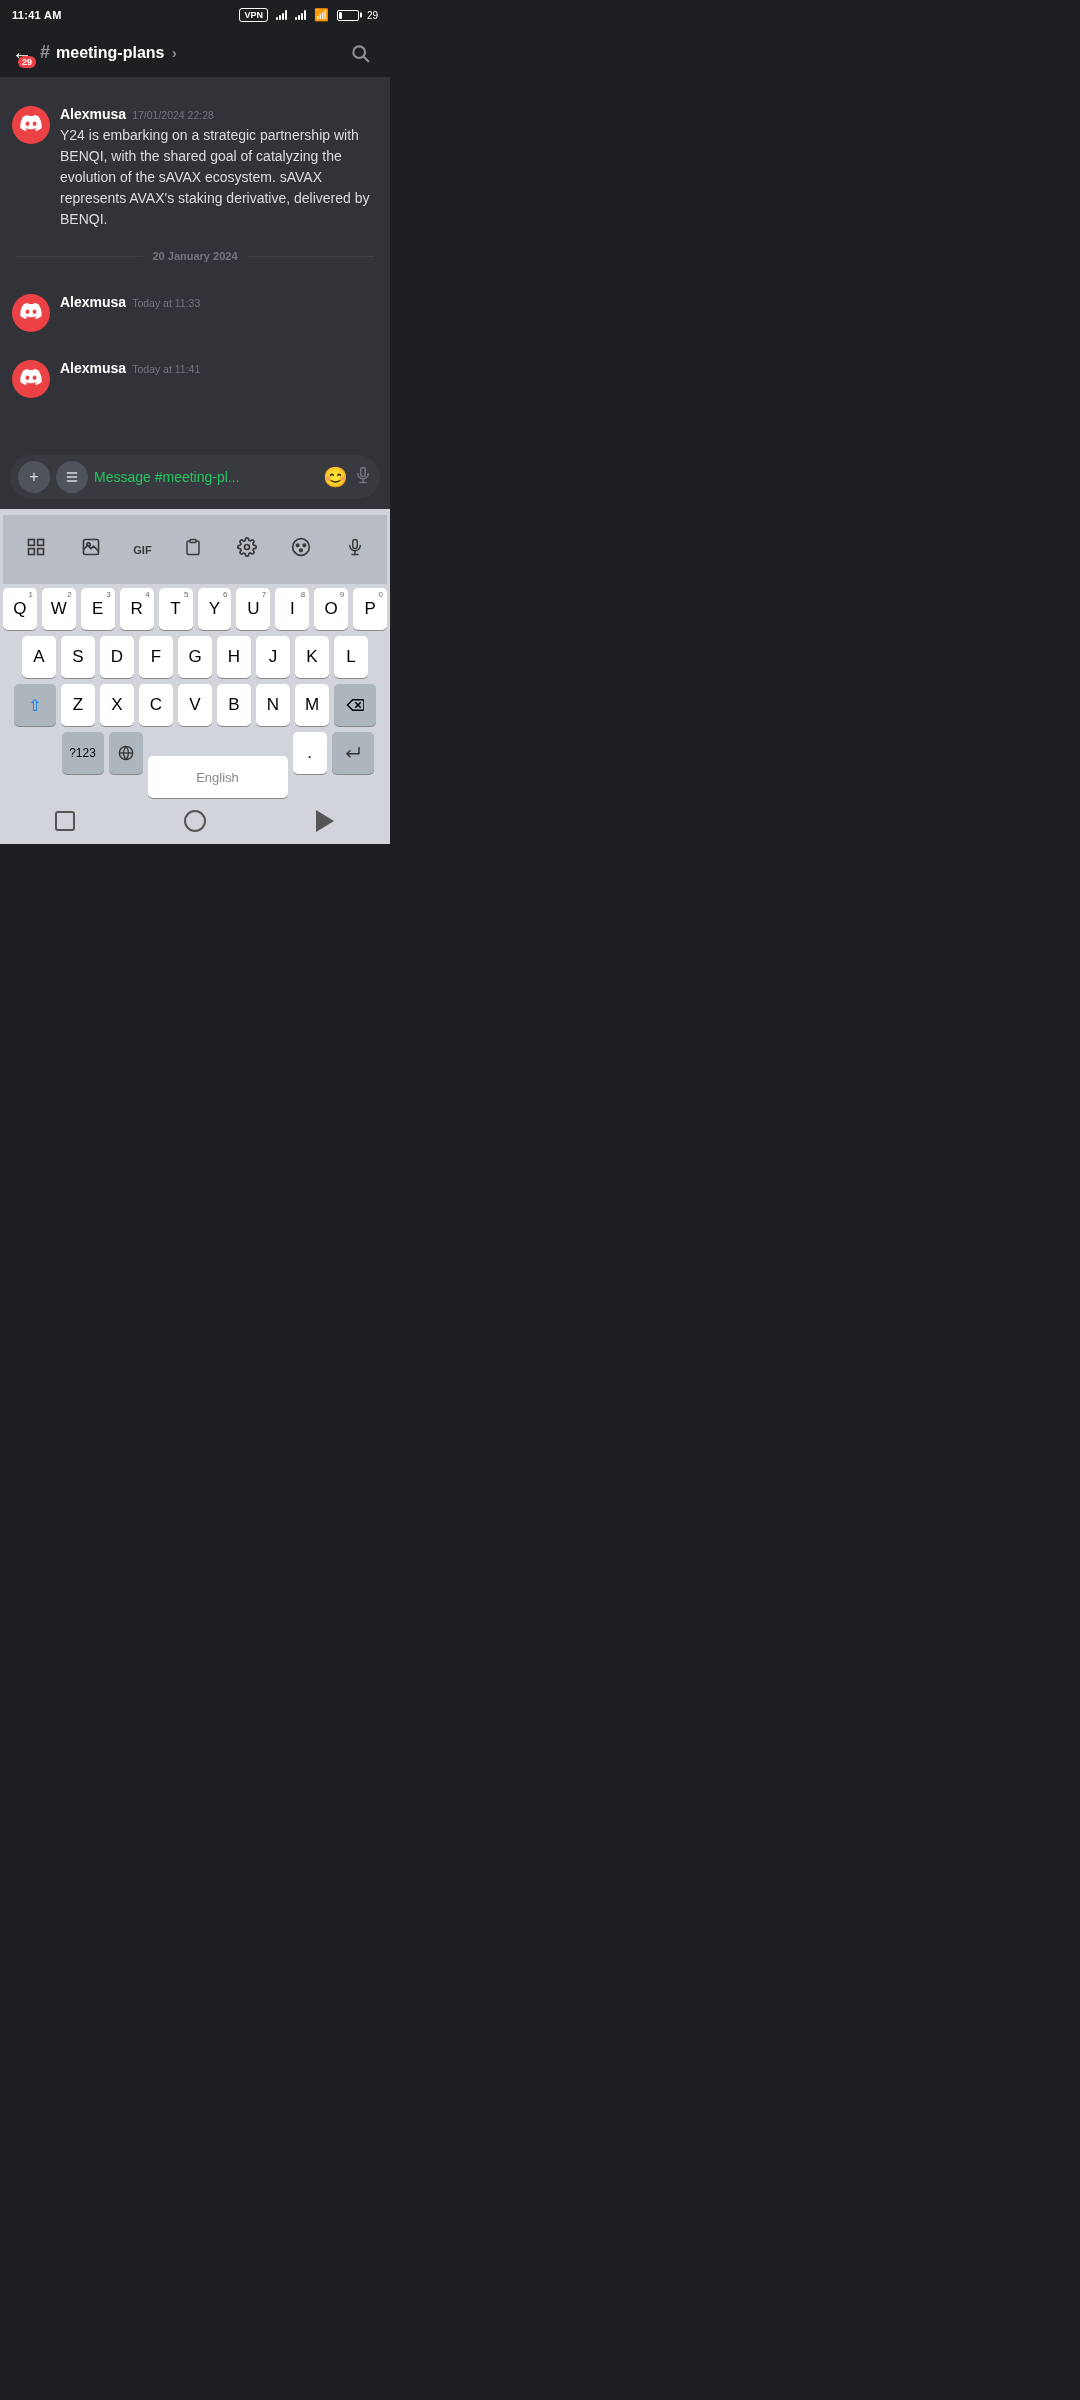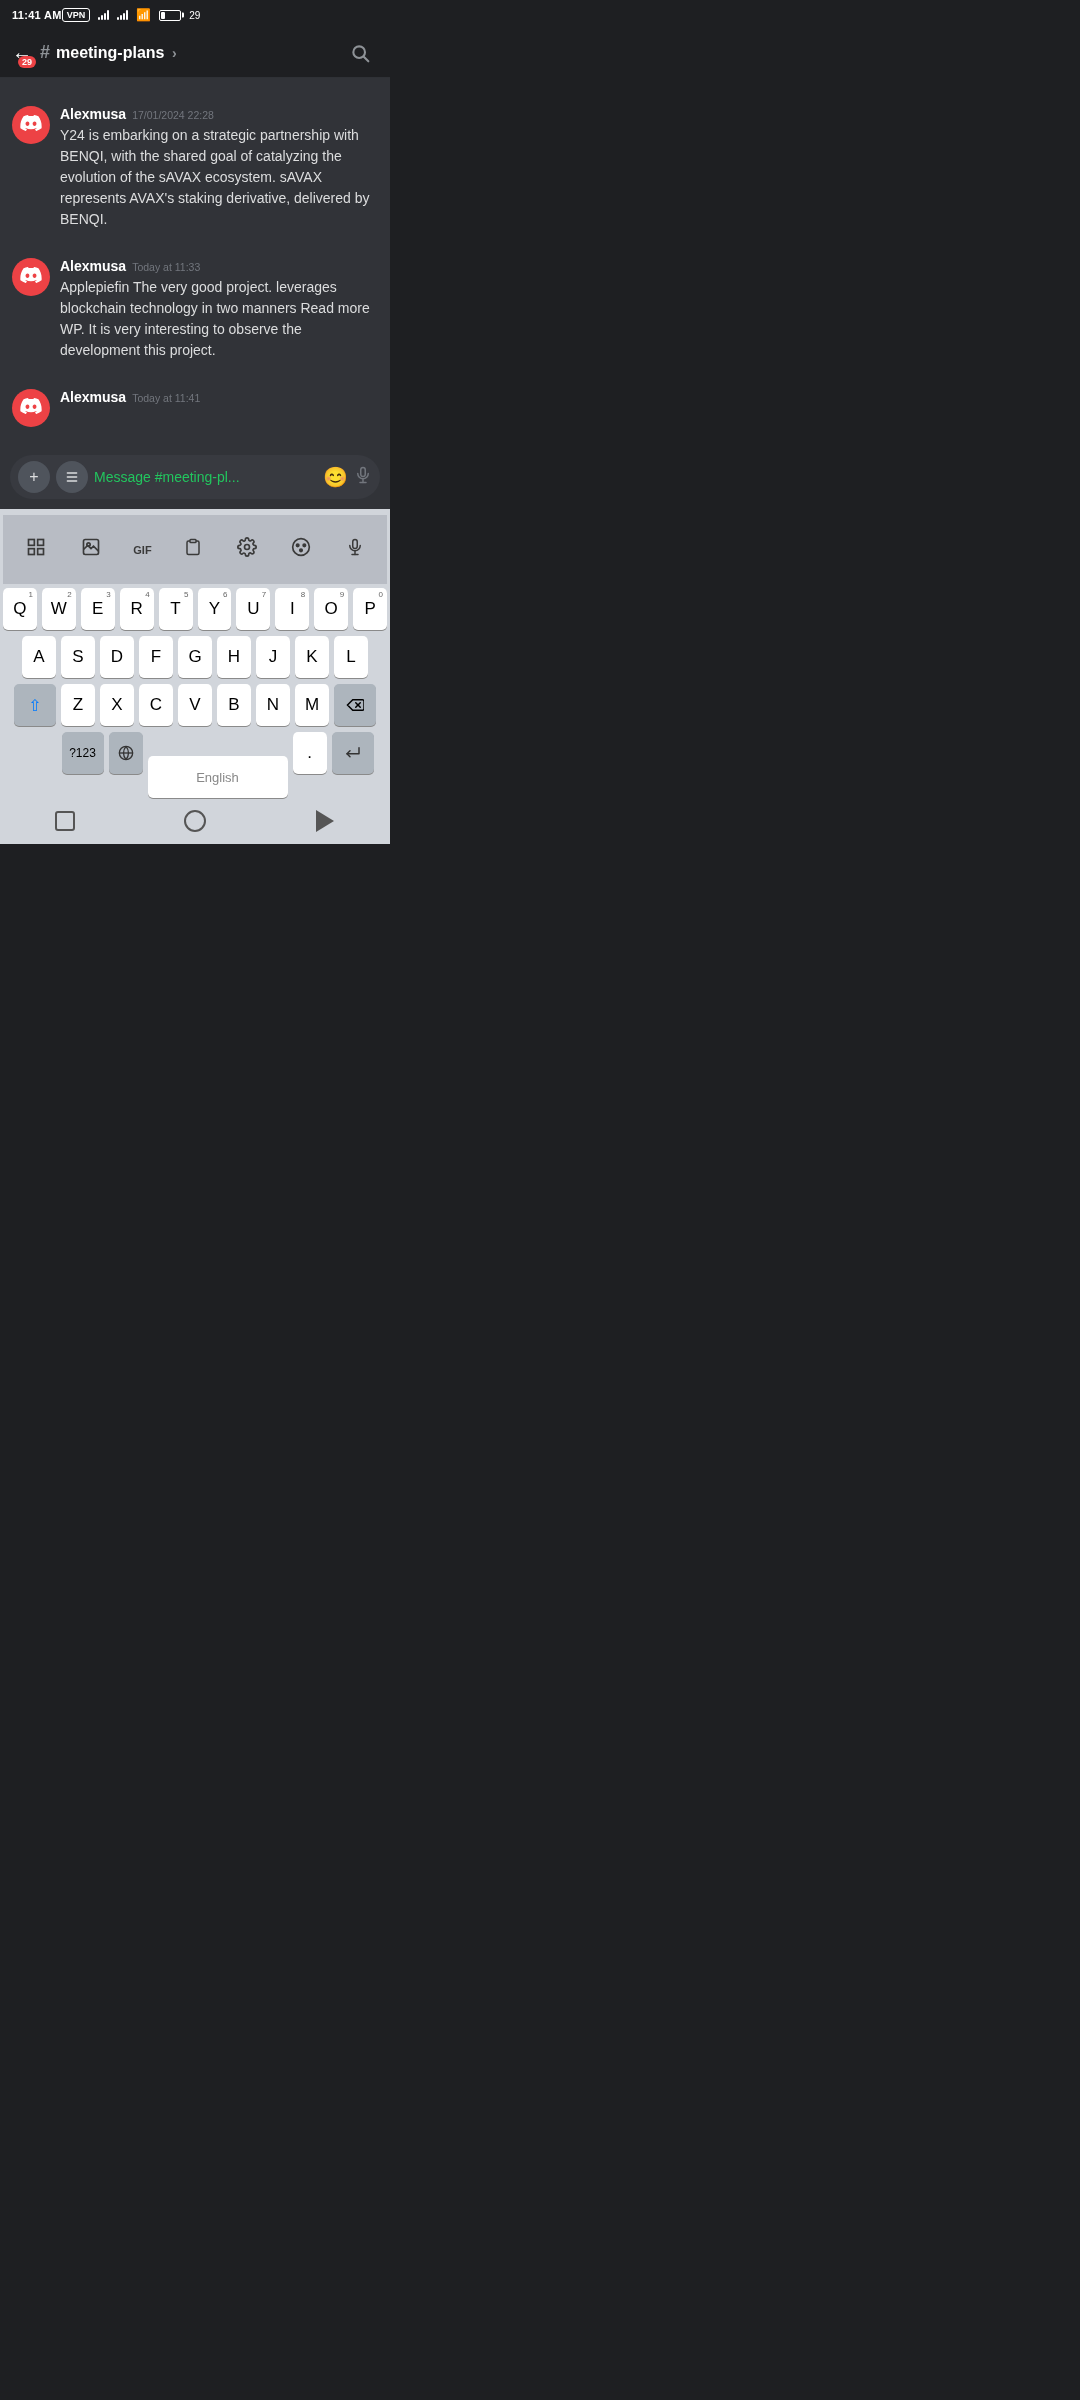--- a/index.html
+++ b/index.html
@@ -12,21 +12,21 @@
       background: #1e1f22;
       overflow: hidden;
       display: flex;
       flex-direction: column;
     }
 
     
     .status-bar {
       background: #1e1f22;
       display: flex;
-      justify-content: flex-start;
+      justify-content: space-between;
       align-items: center;
       padding: 6px 12px 4px;
       height: 28px;
     }
 
     .status-left {
       font-size: 11px;
       color: #fff;
       font-weight: 600;
       letter-spacing: 0.3px;
@@ -505,35 +505,39 @@
     </div>
     <div class="message-content">
       <div class="message-header">
         <span class="username">Alexmusa</span>
         <span class="timestamp">17/01/2024 22:28</span>
       </div>
       <div class="message-text">Y24 is embarking on a strategic partnership with BENQI, with the shared goal of catalyzing the evolution of the sAVAX ecosystem. sAVAX represents AVAX's staking derivative, delivered by BENQI.</div>
     </div>
   </div>
 
+  <div class="date-divider">
+    <div class="divider-line"></div>
+    <span class="divider-text">20 January 2024</span>
+    <div class="divider-line"></div>
+  </div>
 
   <div class="message-group">
     <div class="avatar">
       <span>
         <svg width="22" height="16" viewBox="0 0 24 18" fill="white">
           <path d="M20.317 1.492a19.84 19.84 0 00-4.885-1.515.074.074 0 00-.079.037c-.21.375-.444.864-.608 1.25a18.566 18.566 0 00-5.487 0 12.36 12.36 0 00-.617-1.25.077.077 0 00-.079-.037A19.736 19.736 0 003.677 1.492a.07.07 0 00-.032.027C.533 6.093-.32 10.555.099 14.961a.082.082 0 00.031.055 19.9 19.9 0 005.993 3.029.078.078 0 00.084-.026c.462-.63.874-1.295 1.226-1.994a.076.076 0 00-.041-.106 13.107 13.107 0 01-1.872-.892.077.077 0 01-.008-.128 10.2 10.2 0 00.372-.292.074.074 0 01.077-.01c3.928 1.793 8.18 1.793 12.062 0a.074.074 0 01.078.01c.12.098.246.198.373.292a.077.077 0 01-.006.127 12.299 12.299 0 01-1.873.892.077.077 0 00-.041.107c.36.698.772 1.362 1.225 1.993a.076.076 0 00.084.028 19.839 19.839 0 006.002-3.029.077.077 0 00.032-.054c.5-5.177-.838-9.674-3.549-13.442a.061.061 0 00-.031-.03zM8.02 12.278c-1.183 0-2.157-1.085-2.157-2.419 0-1.333.956-2.418 2.157-2.418 1.21 0 2.176 1.094 2.157 2.418 0 1.334-.956 2.419-2.157 2.419zm7.975 0c-1.183 0-2.157-1.085-2.157-2.419 0-1.333.955-2.418 2.157-2.418 1.21 0 2.176 1.094 2.157 2.418 0 1.334-.946 2.419-2.157 2.419z"></path>
         </svg>
       </span>
     </div>
     <div class="message-content">
       <div class="message-header">
         <span class="username">Alexmusa</span>
         <span class="timestamp">Today at 11:33</span>
       </div>
-      <div class="message-text">Applepiefin The very good project. leverages blockchain technology in two manners Read more WP. It is very interesting to observe the development this project.</div>
     </div>
   </div>
 
   <div class="message-group">
     <div class="avatar">
       <span>
         <svg width="22" height="16" viewBox="0 0 24 18" fill="white">
           <path d="M20.317 1.492a19.84 19.84 0 00-4.885-1.515.074.074 0 00-.079.037c-.21.375-.444.864-.608 1.25a18.566 18.566 0 00-5.487 0 12.36 12.36 0 00-.617-1.25.077.077 0 00-.079-.037A19.736 19.736 0 003.677 1.492a.07.07 0 00-.032.027C.533 6.093-.32 10.555.099 14.961a.082.082 0 00.031.055 19.9 19.9 0 005.993 3.029.078.078 0 00.084-.026c.462-.63.874-1.295 1.226-1.994a.076.076 0 00-.041-.106 13.107 13.107 0 01-1.872-.892.077.077 0 01-.008-.128 10.2 10.2 0 00.372-.292.074.074 0 01.077-.01c3.928 1.793 8.18 1.793 12.062 0a.074.074 0 01.078.01c.12.098.246.198.373.292a.077.077 0 01-.006.127 12.299 12.299 0 01-1.873.892.077.077 0 00-.041.107c.36.698.772 1.362 1.225 1.993a.076.076 0 00.084.028 19.839 19.839 0 006.002-3.029.077.077 0 00.032-.054c.5-5.177-.838-9.674-3.549-13.442a.061.061 0 00-.031-.03zM8.02 12.278c-1.183 0-2.157-1.085-2.157-2.419 0-1.333.956-2.418 2.157-2.418 1.21 0 2.176 1.094 2.157 2.418 0 1.334-.956 2.419-2.157 2.419zm7.975 0c-1.183 0-2.157-1.085-2.157-2.419 0-1.333.955-2.418 2.157-2.418 1.21 0 2.176 1.094 2.157 2.418 0 1.334-.946 2.419-2.157 2.419z"></path>
         </svg>
       </span>

